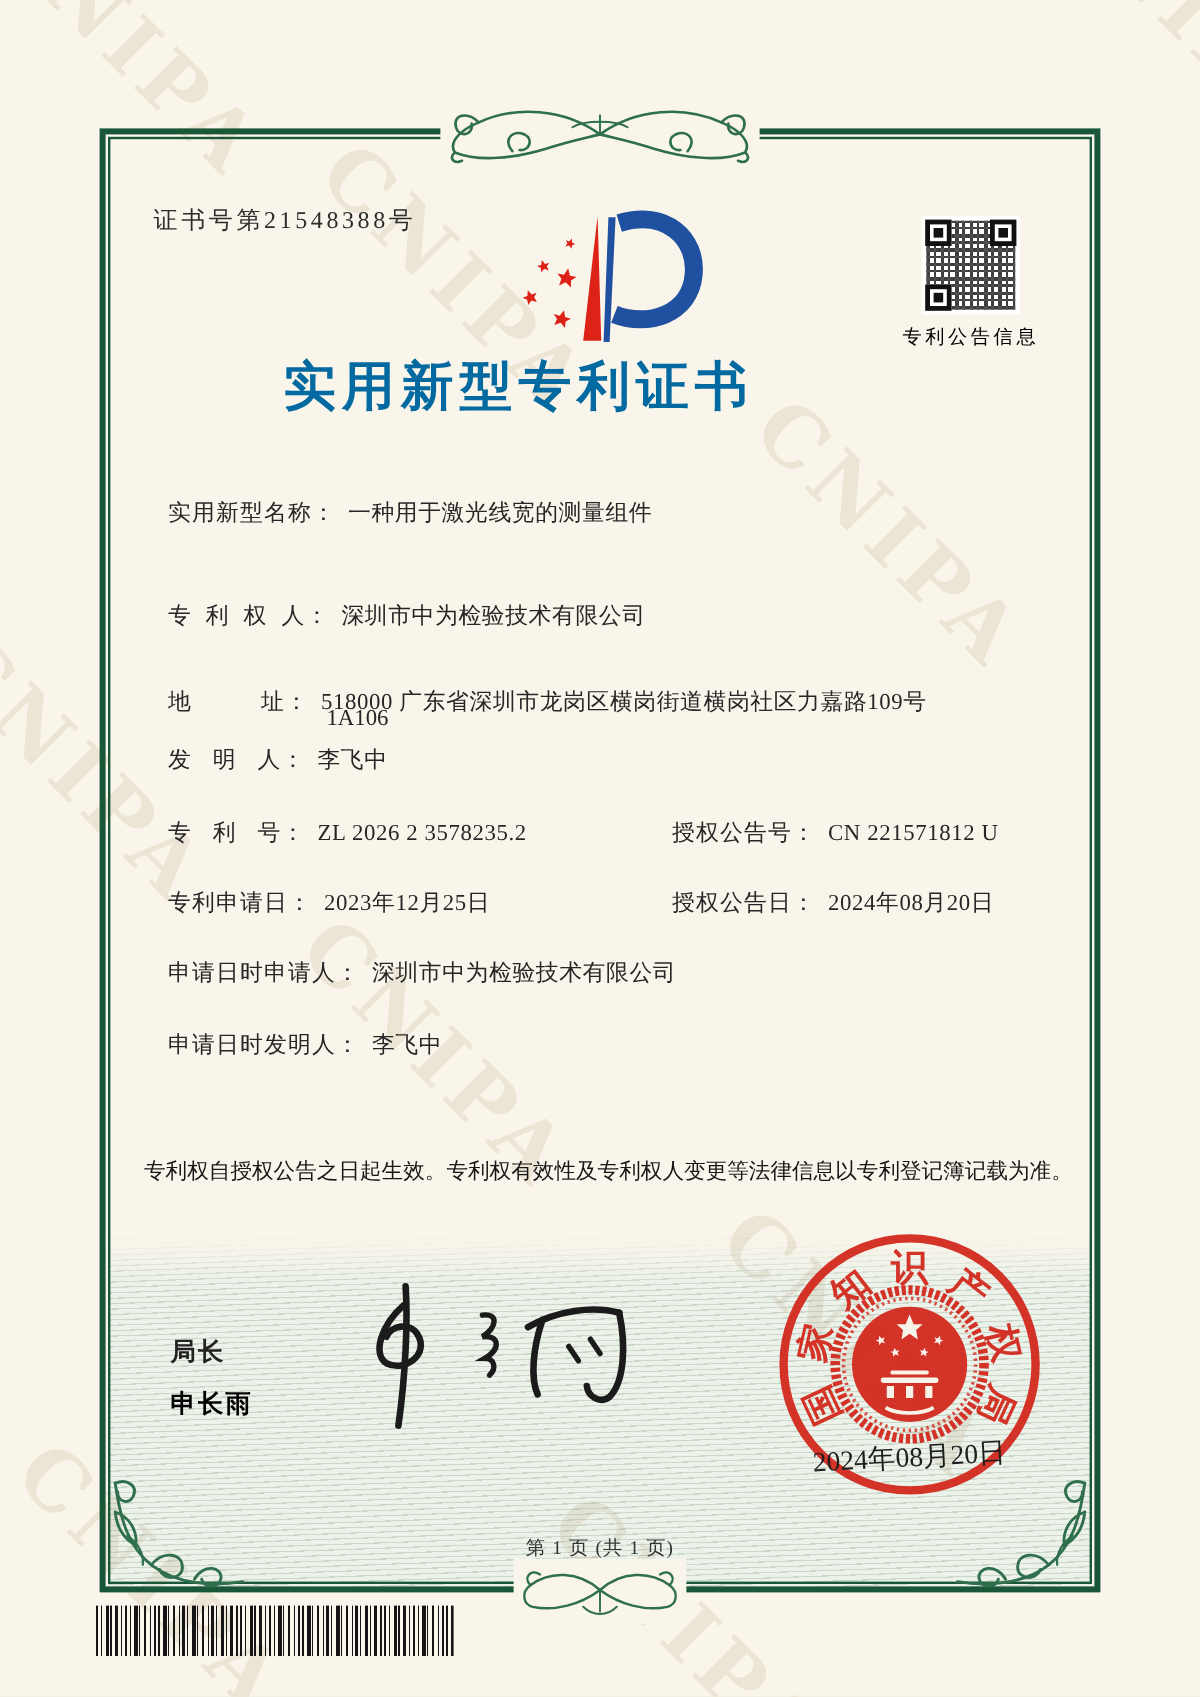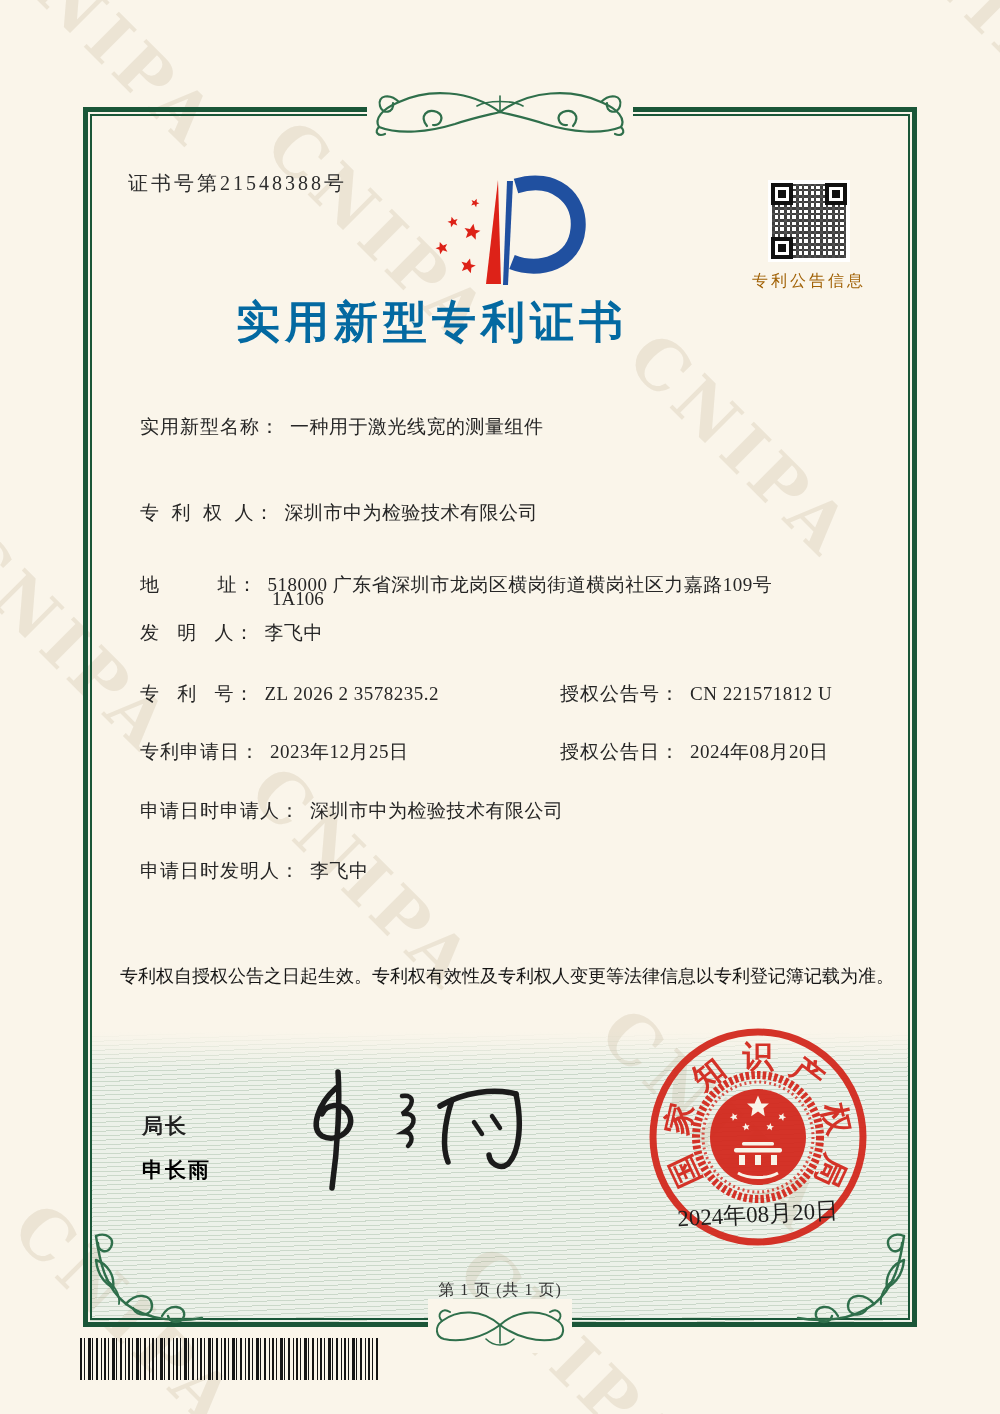--- a/index.html
+++ b/index.html
@@ -59,21 +59,21 @@
       repeating-linear-gradient(90deg,#161616 0 3px,transparent 3px 6px,#161616 6px 8px,transparent 8px 12px),
       repeating-linear-gradient(0deg,#161616 0 3px,transparent 3px 7px,#161616 7px 9px,transparent 9px 12px);
     background-blend-mode:screen;
     opacity:.82;
   }
   .finder{position:absolute;width:14px;height:14px;border:4px solid #111;background:#fff;}
   .finder::after{content:"";position:absolute;inset:3px;background:#111;}
   .finder.tl{left:3px;top:3px;} .finder.tr{right:3px;top:3px;} .finder.bl{left:3px;bottom:3px;}
   .qr-label{
     position:absolute;left:743px;top:271px;width:132px;text-align:center;
-    font-size:16px;letter-spacing:3px;color:#a16207;z-index:5;
+    font-size:16px;letter-spacing:3px;color:#000000;z-index:5;
   }
   .title{
     position:absolute;left:0;width:864px;top:293px;text-align:center;
     font-size:44px;font-weight:700;letter-spacing:5px;color:#0369a1;z-index:5;
   }
   
   .row{position:absolute;left:140px;font-size:19px;color:#262626;z-index:5;white-space:nowrap;}
   .lbl{white-space:pre;letter-spacing:1px;}
   .val{margin-left:10px;letter-spacing:0.5px;}
   .cell2{position:absolute;left:420px;top:0;white-space:nowrap;}

